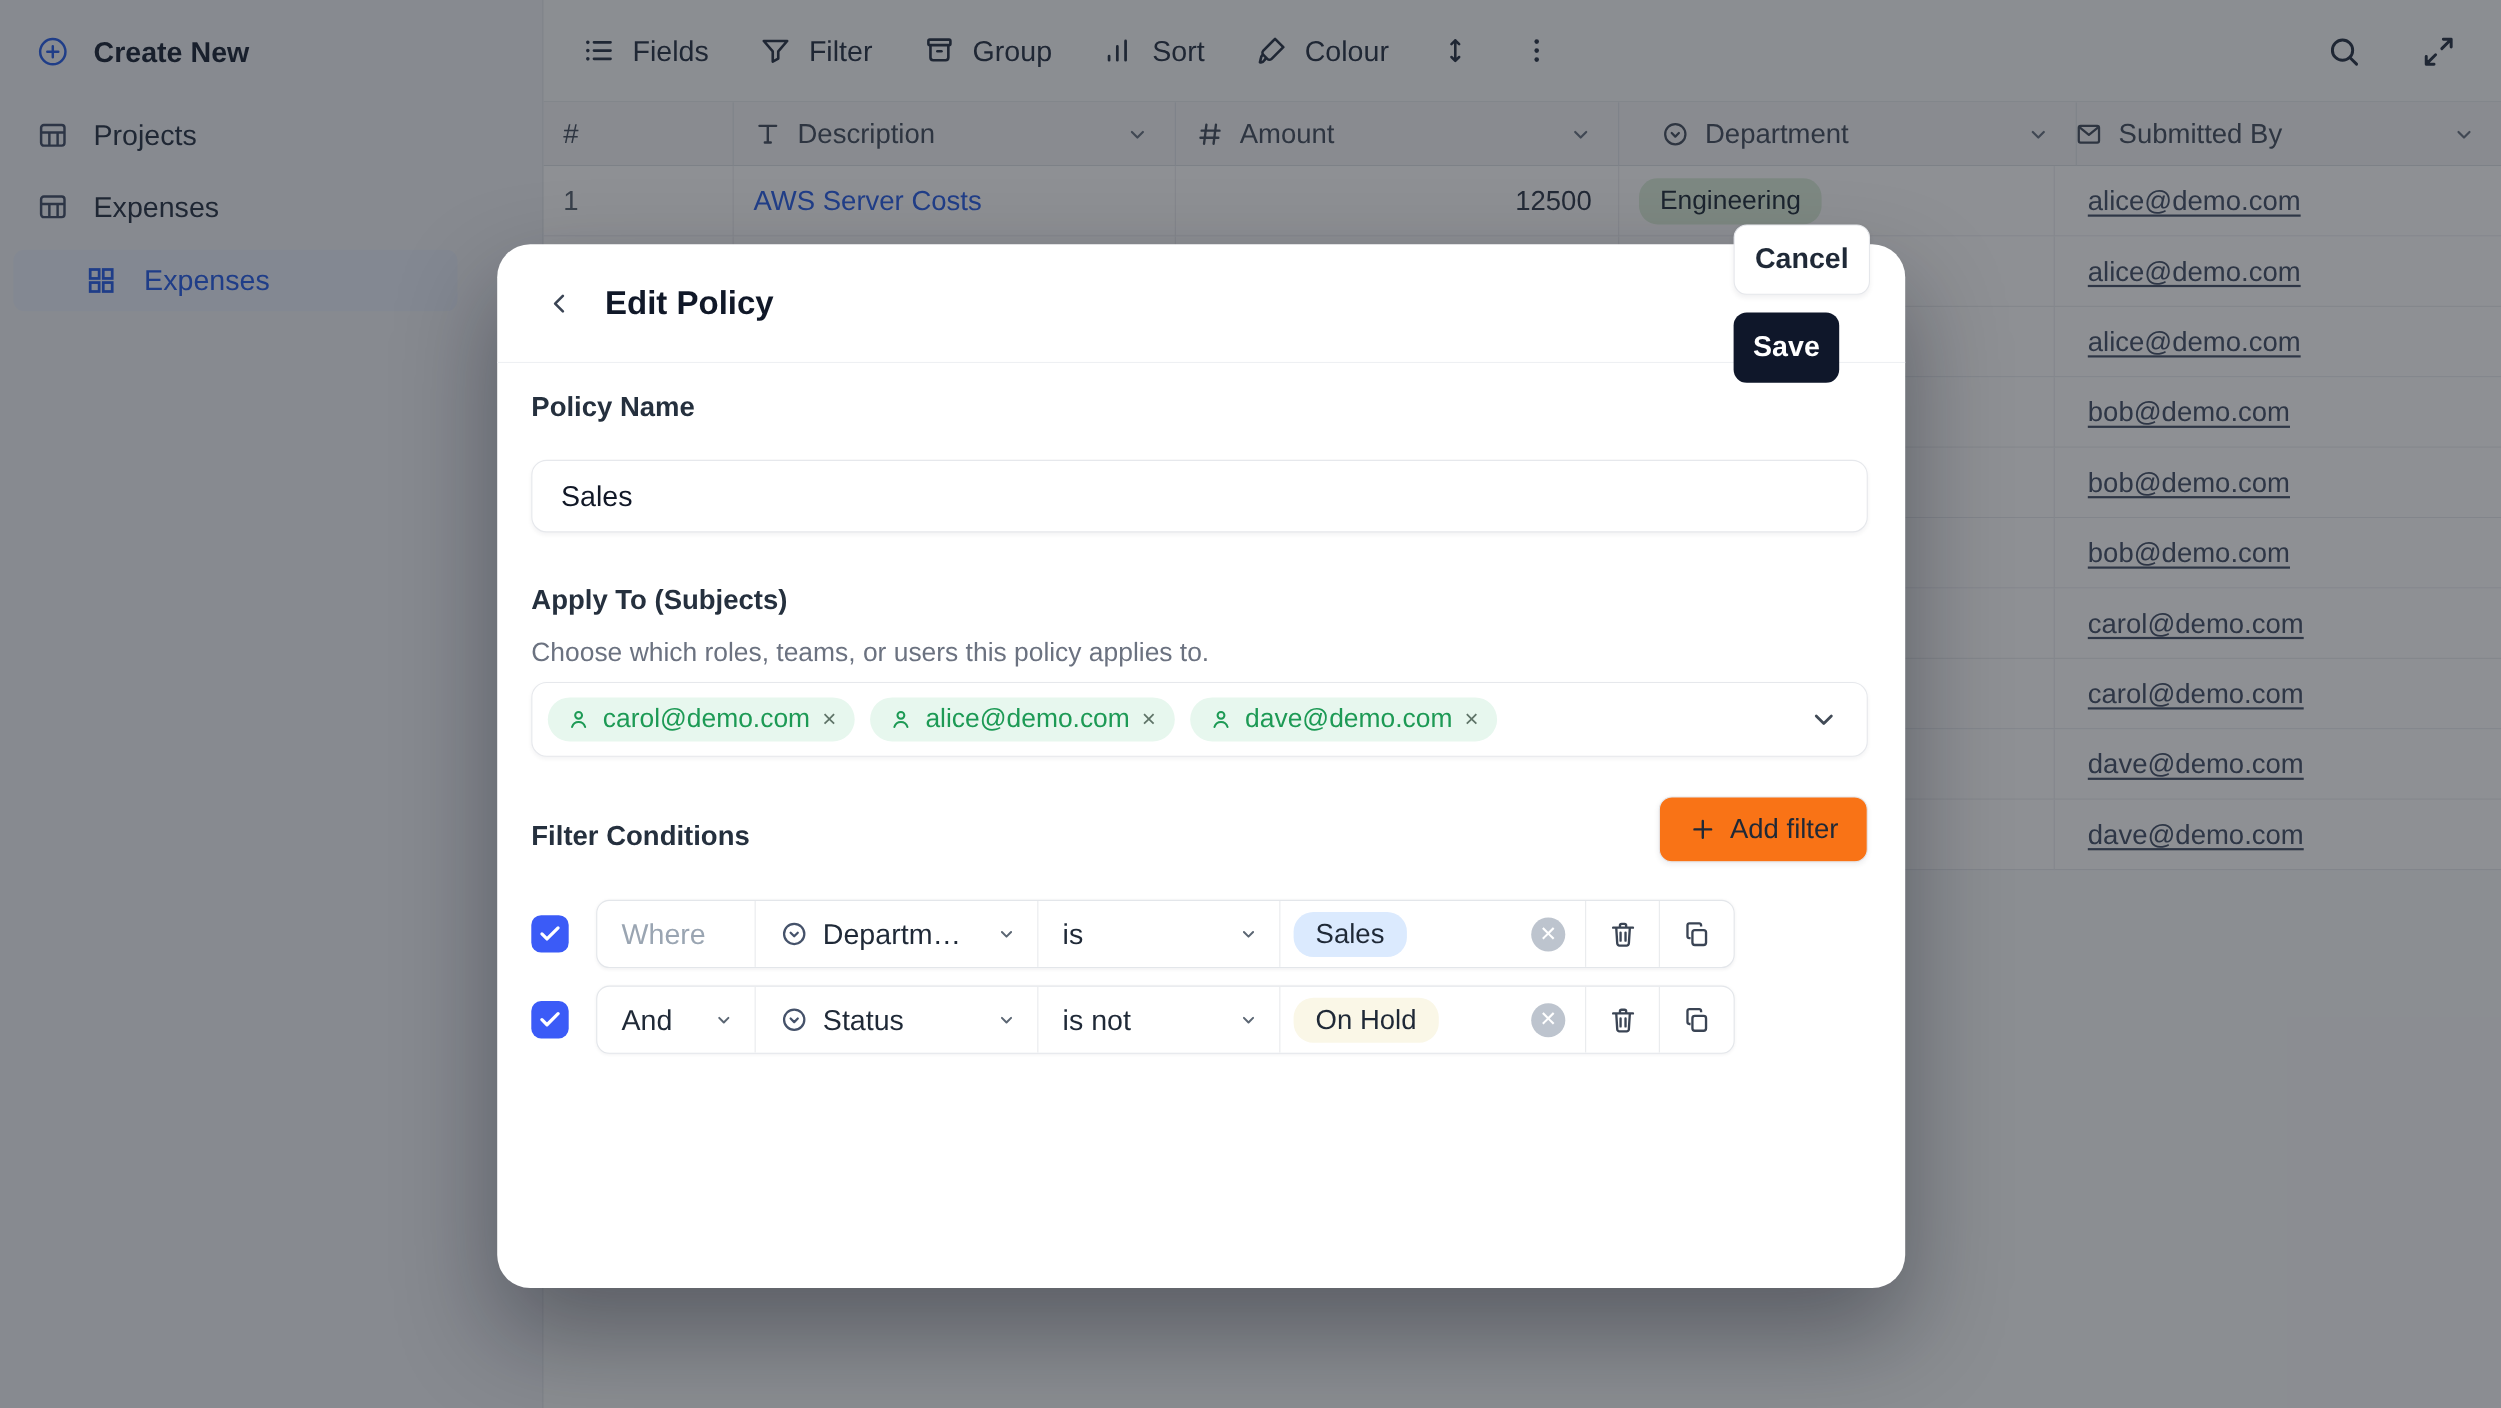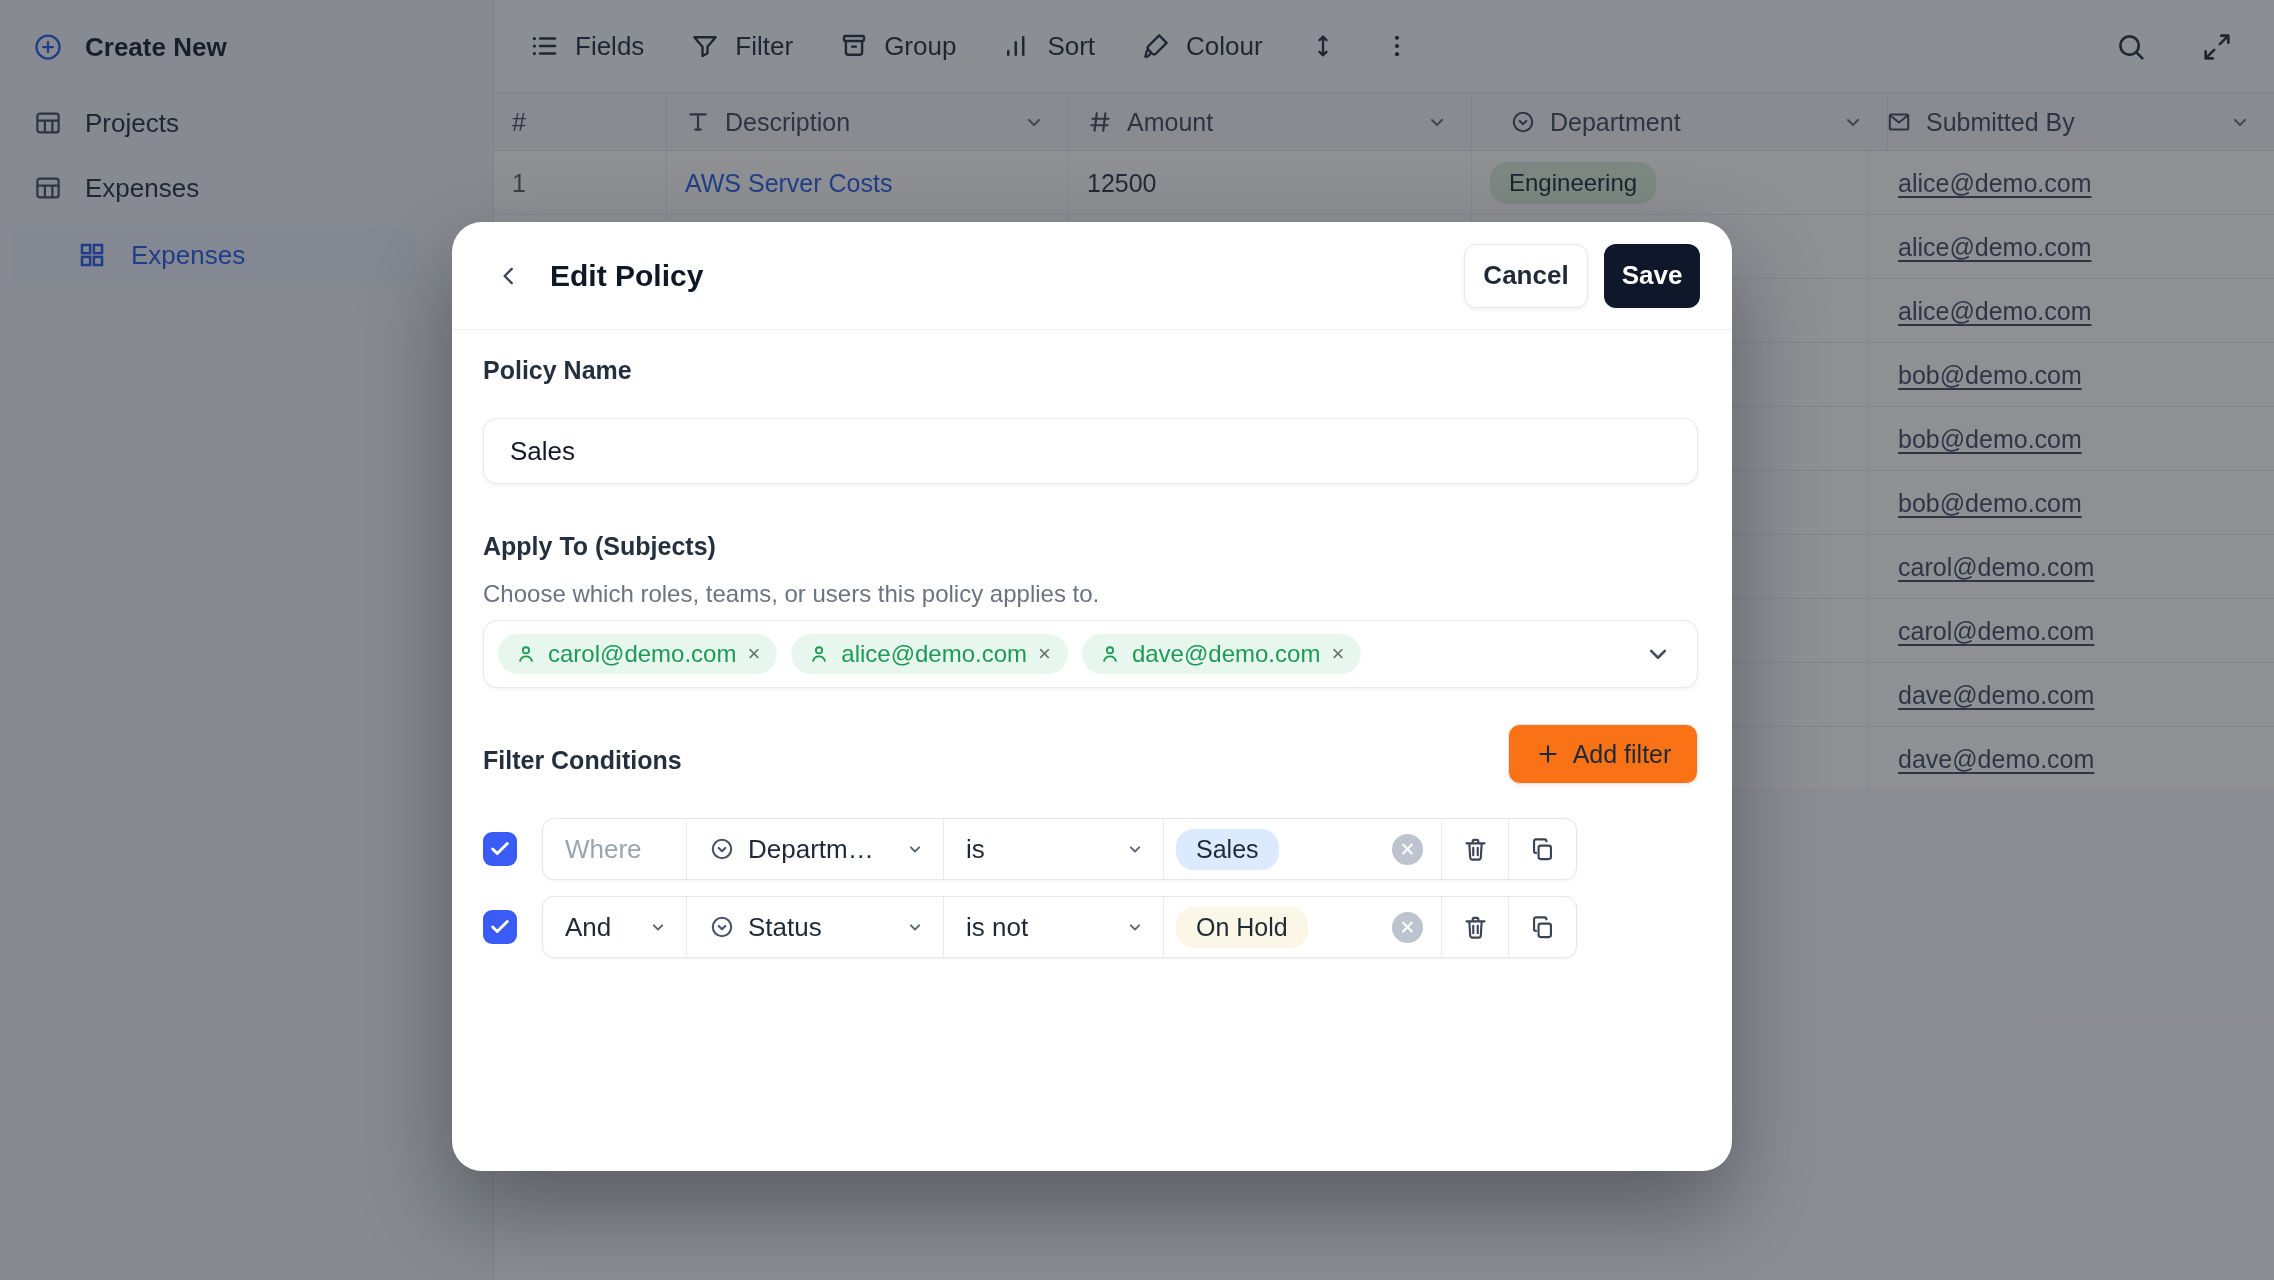--- a/index.html
+++ b/index.html
@@ -33,34 +33,34 @@
   .hcell .ic { display:flex; color:#475160; }
   .col-num  { left:0;     width:173px; }
   .col-desc { left:173px; width:402px; }
   .col-amt  { left:575px; width:403px; }
   .col-dept { left:998px; width:396px;text-align:center; }
   .col-sub  { left:1374px; width:406px; border-right:none; }
 
   .tbody { position:absolute; left:0; top:151px; right:0; }
   .trow { position:relative; height:64px; border-bottom:1px solid #E8EAEE; background:#FFFFFF; }
   .cell { position:absolute; top:0; height:64px; display:flex; align-items:center; padding:0 24px 0 18px; border-right:1px solid #EBEDF0; font-size:25px; color:#333D4D; }
-  .cell.c-amt { justify-content:flex-start; }
+  .cell.c-amt { justify-content:flex-end; }
   .cell.c-sub { padding-left:30px; border-right:none; }
   .rownum { color:#5B6673; }
   .desc-link { color:#2E62E8; font-weight:500; cursor:pointer; }
   .dept-pill { background:#DEF0DC; color:#25313F; font-size:24px; padding:7px 19px; border-radius:17px; }
   .email-link { color:#47546A; text-decoration:underline; text-underline-offset:4px; cursor:pointer; }
 
   
   .overlay { position:absolute; inset:0; background:rgba(18,22,31,0.48); z-index:10; }
   .modal { position:absolute; left:452px; top:222px; width:1280px; height:949px; background:#FFFFFF; border-radius:30px; z-index:20; box-shadow:0 40px 90px rgba(10,14,25,0.38); }
   .m-head { position:absolute; left:0; top:0; width:100%; height:108px; display:flex; align-items:center; padding:0 32px 0 44px; border-bottom:1px solid #EEF0F3; }
   .m-back { display:flex; color:#3A4454; cursor:pointer; margin-right:28px; }
   .m-title { font-size:30px; font-weight:700; color:#101828; }
-  .m-actions { margin-left:auto; display:flex; gap:16px; }
+  .m-actions { margin-left:auto; display:flex; gap:16px;flex-direction:column; }
   .btn { height:64px; display:flex; align-items:center; justify-content:center; border-radius:12px; font-size:26px; font-weight:600; cursor:pointer; }
   .btn-cancel { width:124px; background:#FFFFFF; border:1px solid #E5E7EB; color:#1F2937; box-shadow:0 2px 5px rgba(16,24,40,0.06); }
   .btn-save { width:96px; background:#0f172a; color:#FFFFFF; }
 
   .m-label { position:absolute; left:31px; font-size:25px; font-weight:700; color:#25303E; }
   .lbl-policy { top:134px; }
   .m-input { position:absolute; left:31px; top:196px; width:1215px; height:66px; border:1.5px solid #E6E8EC; border-radius:14px; background:#fff; box-shadow:0 2px 4px rgba(16,24,40,0.05); display:flex; align-items:center; padding-left:26px; font-size:26px; color:#111827; }
   .lbl-apply { top:310px; }
   .m-hint { position:absolute; left:31px; top:358px; font-size:24px; color:#6B7280; }
   .m-select { position:absolute; left:31px; top:398px; width:1215px; height:68px; border:1.5px solid #E6E8EC; border-radius:14px; background:#fff; box-shadow:0 2px 4px rgba(16,24,40,0.05); display:flex; align-items:center; gap:14px; padding:0 24px 0 14px; }

